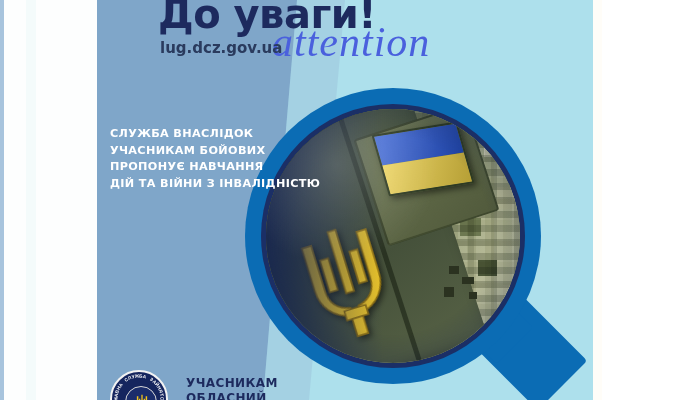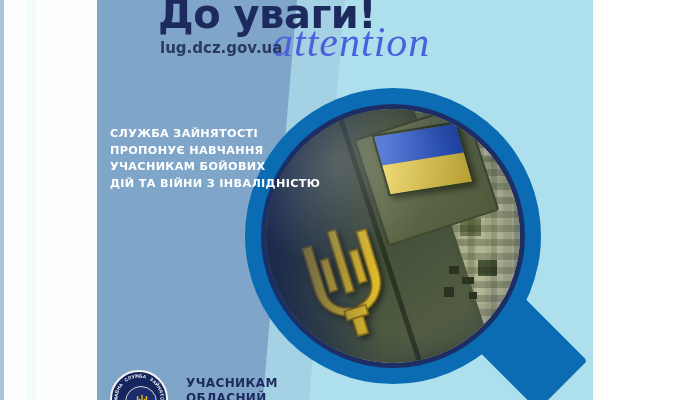--- a/index.html
+++ b/index.html
@@ -355,23 +355,23 @@
         <div class="lens-vignette"></div>
       </div>
     </div>
   </div>
 
   <div class="headline">До уваги!</div>
   <div class="attention">attention</div>
   <div class="site-url">lug.dcz.gov.ua</div>
 
   <div class="promo">
-    <div>СЛУЖБА ЗАЙНЯТОСТІ</div>
+    <div>СЛУЖБА ВНАСЛІДОК</div>
+    <div>УЧАСНИКАМ БОЙОВИХ</div>
     <div>ПРОПОНУЄ НАВЧАННЯ</div>
-    <div>УЧАСНИКАМ БОЙОВИХ</div>
     <div>ДІЙ ТА ВІЙНИ З ІНВАЛІДНІСТЮ</div>
   </div>
 
   <div class="emblem">
     <div class="emblem-ring-text" id="ringText">
         <span style="transform: rotate(-89.68deg) translate(0px, -23px) translate(-50%, -50%);">Ж</span>
         <span style="transform: rotate(-80.24deg) translate(0px, -23px) translate(-50%, -50%);">А</span>
         <span style="transform: rotate(-70.8deg) translate(0px, -23px) translate(-50%, -50%);">В</span>
         <span style="transform: rotate(-61.36deg) translate(0px, -23px) translate(-50%, -50%);">Н</span>
         <span style="transform: rotate(-51.92deg) translate(0px, -23px) translate(-50%, -50%);">А</span>

